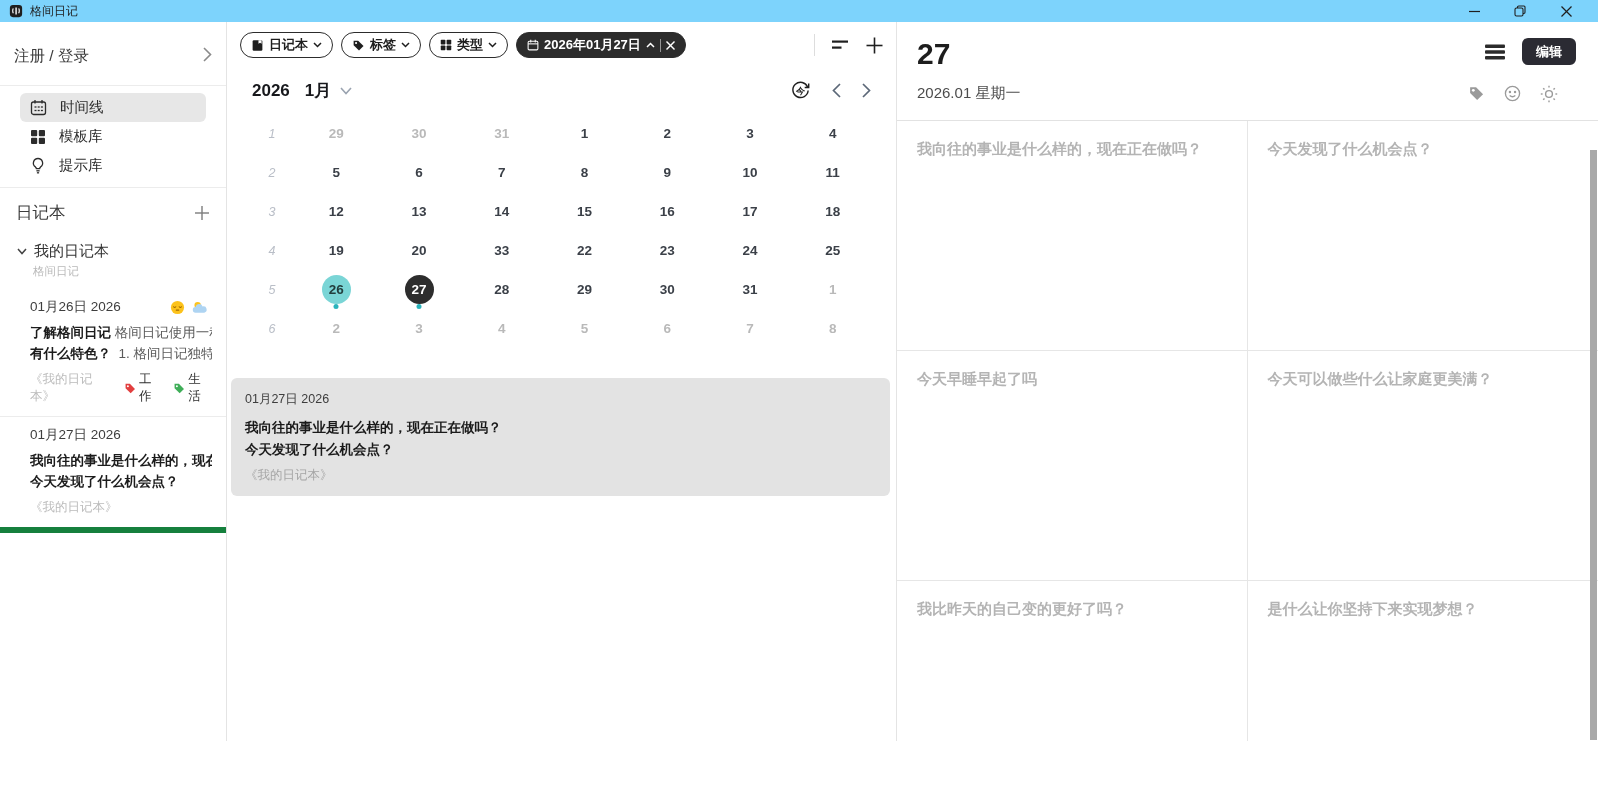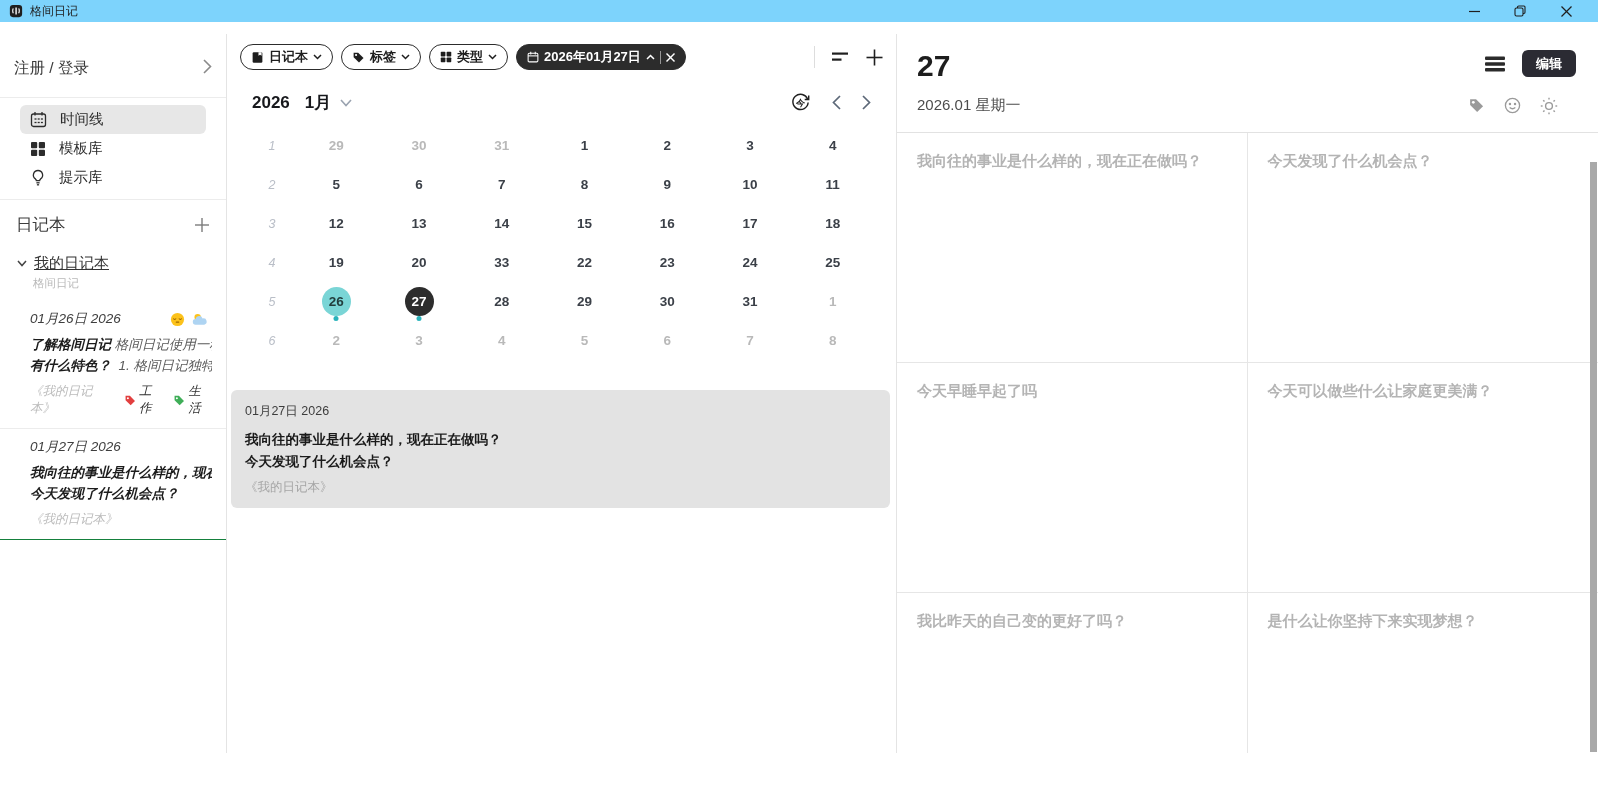--- a/index.html
+++ b/index.html
@@ -7,40 +7,40 @@
     font-family:"Liberation Sans", sans-serif; color:#2b2b2b; }
 
   
   .titlebar { height:22px; background:#7dd3fc; display:flex; align-items:center;
     padding:0 9px; font-size:12px; color:#1f1f1f; }
   .app-logo { width:14px; height:14px; margin-right:7px; flex:none; }
   .win-controls { margin-left:auto; display:flex; align-items:center; gap:0; }
   .win-btn { width:46px; height:22px; display:flex; align-items:center; justify-content:center; color:#1f1f1f; }
 
   
-  .main { display:flex; height:719px;margin-top:12px; }
+  .main { display:flex; height:719px; }
 
   
   .sidebar { width:227px; flex:none; border-right:1px solid #e4e4e4; padding-top:20px; font-size:14px; overflow:hidden; }
   .login-row { display:flex; align-items:center; padding:4px 14px 18px 14px; font-size:15.5px; color:#3a3a3a; cursor:pointer; }
   .login-row .chev { margin-left:auto; color:#8a8a8a; }
   .sep { border-top:1px solid #ececec; }
   .nav { padding:7px 20px; }
   .nav-item { display:flex; align-items:center; gap:13px; padding:6px 10px; border-radius:6px;
     font-size:14.5px; color:#2c2c2c; height:29px; cursor:pointer; }
   .nav-item.active { background:#e7e7e7; }
   .nav-item svg { flex:none; color:#2c2c2c; }
   .diary-head { display:flex; align-items:center; padding:14px 16px 10px 16px; }
   .diary-head .t { font-size:16.5px; color:#3d3d3d; }
   .diary-head .plus { margin-left:auto; color:#7c7c7c; cursor:pointer; display:flex; }
-  .notebook-row { display:flex; align-items:center; gap:7px; padding:8px 14px 1px 17px; font-size:15px; color:#333; cursor:pointer;text-decoration:underline; }
+  .notebook-row { display:flex; align-items:center; gap:7px; padding:8px 14px 1px 17px; font-size:15px; color:#333; cursor:pointer; }
   .notebook-sub { padding:2px 14px 10px 33px; font-size:11.5px; color:#b9b9b9; }
   .entry { padding:9px 14px 11px 30px; cursor:pointer; }
   .entry + .entry { border-top:1px solid #ececec; }
-  .entry-list { border-bottom:1px solid #15803d;font-style:italic; }
+  .entry-list { border-bottom:6px solid #15803d; }
   .entry .date-row { display:flex; align-items:center; font-size:13.5px; color:#3e3e3e; margin-bottom:6px; }
   .entry .date-row .icons { margin-left:auto; display:flex; gap:7px; margin-right:4px; }
   .entry .line { font-size:13.5px; line-height:21px; color:#5a5a5a; white-space:nowrap; overflow:hidden; }
   .entry .line b { color:#1c1c1c; }
   .entry .meta-row { display:flex; align-items:center; gap:10px; margin-top:7px; font-size:12.5px; }
   .entry .book { color:#bbbbbb; }
   .side-tag { display:inline-flex; align-items:center; gap:3px; font-size:12.5px; color:#2e2e2e; }
 
   
   .middle { width:670px; flex:none; border-right:1px solid #e4e4e4; display:flex; flex-direction:column; }

